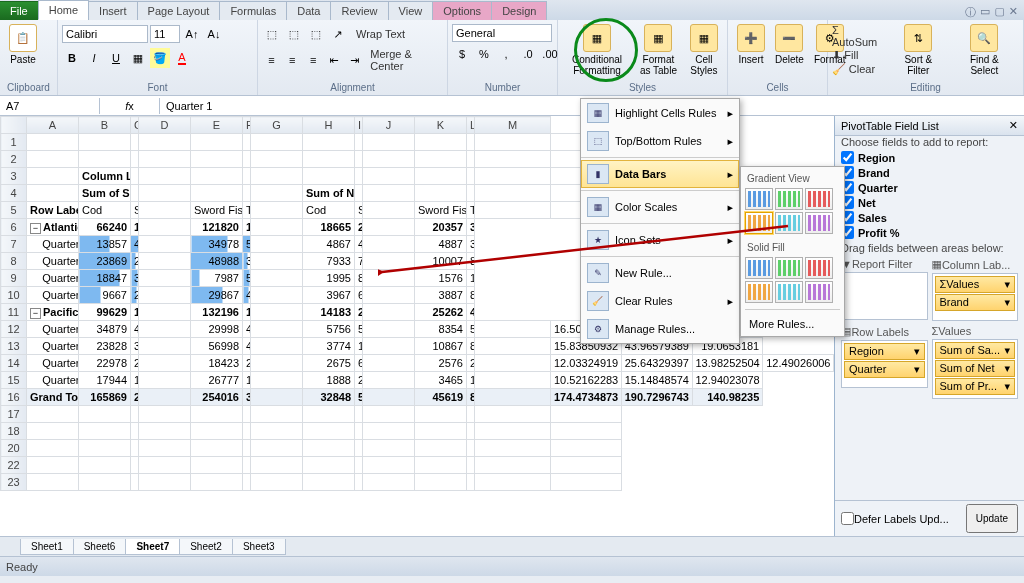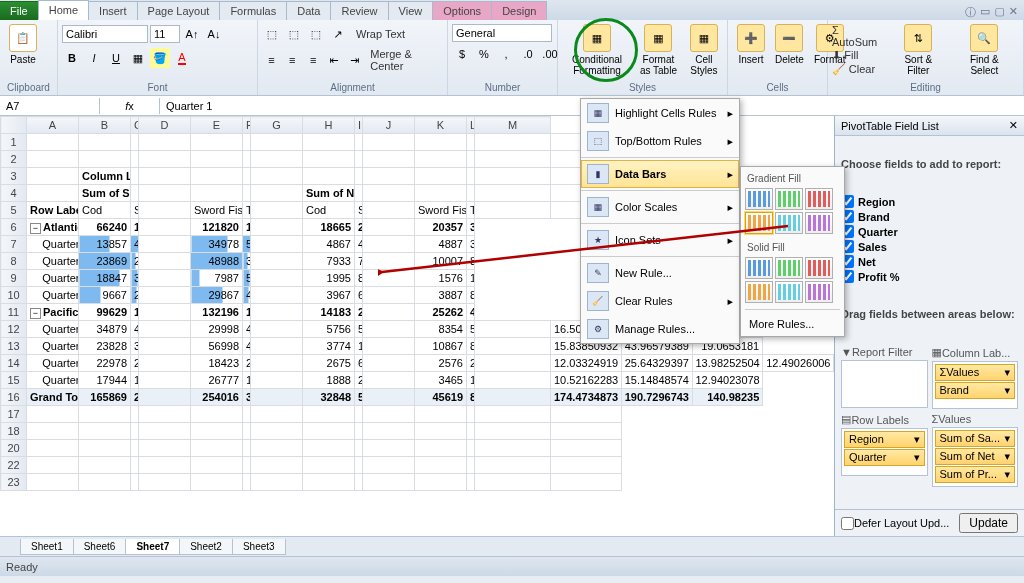--- a/index.html
+++ b/index.html
@@ -40,40 +40,40 @@
 .menu .sep { border-top: 1px solid #ccc; margin: 2px 0; }
 .submenu { position: absolute; left: 740px; top: 166px; width: 105px; background: #fafafa; border: 1px solid #a8a8a8; box-shadow: 2px 2px 6px rgba(0,0,0,0.3); padding: 4px; z-index: 11; }
 .submenu .hdr { font-size: 10px; color: #555; padding: 2px 2px 4px; }
 .submenu .sw { display: flex; flex-wrap: wrap; gap: 2px; }
 .submenu .sw .s { width: 28px; height: 22px; border: 1px solid #b0b0b0; background: linear-gradient(#fff, #eee); position: relative; cursor: pointer; }
 .submenu .sw .s:hover, .submenu .sw .s.sel { border: 1px solid #e2a100; outline: 1px solid #ffd96b; }
 .submenu .sw .s::after { content: ''; position: absolute; left: 2px; top: 2px; right: 2px; bottom: 2px; background: repeating-linear-gradient(to right, var(--c) 0 3px, transparent 3px 5px); }
 .panel { width: 190px; background: #eef2f7; border-left: 1px solid #9cb4ce; display: flex; flex-direction: column; }
 .panel .phdr { background: linear-gradient(#f4f7fa, #dae3ee); padding: 3px 6px; border-bottom: 1px solid #b5c2d3; display: flex; align-items: center; }
 .panel .phdr .cls { margin-left: auto; cursor: pointer; }
-.panel .plab { padding: 22px 6px; color: #444; font-weight: bold; }
+.panel .plab { padding: 0 6px; color: #444; }
 .panel .flds { padding: 2px 6px; }
 .panel .fld { display: flex; align-items: center; padding: 1px 0; }
 .panel .fld input { margin-right: 4px; }
 .areas { padding: 4px 6px; flex: 1; }
 .areabox { border: 1px solid #b5c2d3; background: #fff; padding: 2px; min-height: 48px; }
 .areatitle { display: flex; align-items: center; font-size: 10px; color: #555; margin-bottom: 2px; }
 .pill { background: linear-gradient(#ffe9a3, #ffd36e); border: 1px solid #d6a62a; padding: 1px 4px; margin-bottom: 1px; font-size: 10px; display: flex; }
 .pill .dd { margin-left: auto; }
 .sheettabs { display: flex; height: 20px; background: #e4eaf1; border-top: 1px solid #b5c2d3; align-items: center; padding-left: 20px; }
 .stab { padding: 2px 10px; background: #f4f7fa; border: 1px solid #b5c2d3; border-top: none; margin-right: -1px; font-size: 10px; cursor: pointer; }
 .stab.active { background: #fff; font-weight: bold; }
 .status { display: flex; height: 20px; background: linear-gradient(#dfe6ef, #cdd9e7); border-top: 1px solid #b5c2d3; align-items: center; padding: 0 6px; font-size: 10px; color: #444; }
 .status .r { margin-left: auto; display: flex; gap: 10px; margin-top: 47px; }
 svg.arrow { position: absolute; pointer-events: none; z-index: 12; }
 .expand { width: 11px; height: 11px; border: 1px solid #888; display: inline-flex; align-items: center; justify-content: center; font-size: 9px; line-height: 1; margin-right: 2px; }
 .winbtns { margin-left: auto; display: flex; gap: 4px; padding-right: 6px; color: #6a7890; }
 .winbtns span { cursor: pointer; font-size: 11px; }
 .defer { display: flex; align-items: center; padding: 3px 6px; border-top: 1px solid #b5c2d3; font-size: 10px; }
-.defer button { margin-left: auto; font-size: 12px; padding: 1px 8px; }
+.defer button { margin-left: auto; font-size: 10px; padding: 7px 8px; }
 </style>
 </head>
 <body>
 
 <div class="tabs">
   <div class="tab file">File</div>
   <div class="tab active">Home</div>
   <div class="tab">Insert</div>
   <div class="tab">Page Layout</div>
   <div class="tab">Formulas</div>
@@ -614,25 +614,25 @@
         <div class="fld">
           <input type="checkbox" checked="" style=""> 
           <b>Brand</b>
         </div>
         <div class="fld">
           <input type="checkbox" checked="" style=""> 
           <b>Quarter</b>
         </div>
         <div class="fld">
           <input type="checkbox" checked="" style=""> 
-          <b>Sales</b>
+          <b>Net</b>
         </div>
         <div class="fld">
           <input type="checkbox" checked="" style=""> 
-          <b>Net</b>
+          <b>Sales</b>
         </div>
         <div class="fld">
           <input type="checkbox" checked="" style=""> 
           <b>Profit %</b>
         </div>
       </div>
     <div class="plab">Drag fields between areas below:</div>
     <div class="areas">
       <div style="display:flex;gap:4px">
         <div style="flex:1">
@@ -694,21 +694,21 @@
             <div class="pill">
                 <span>Sum of Pr...</span>
                 <span class="dd">▾</span>
               </div>
           </div>
         </div>
       </div>
     </div>
     <div class="defer">
       <input type="checkbox" style=""> 
-        <span>Defer Layout Upd...</span>
+        <span>Defer Labels Upd...</span>
       <button>Update</button>
     </div>
   </div>
 </div>
 
 <div class="menu">
   <div class="mi">
       <div class="micn">▦</div>
       <span>Highlight Cells Rules</span>
       <span class="arr">▸</span>
@@ -746,21 +746,21 @@
       <span>Clear Rules</span>
       <span class="arr">▸</span>
     </div>
   <div class="mi">
       <div class="micn">⚙</div>
       <span>Manage Rules...</span>
     </div>
 </div>
 
 <div class="submenu">
-  <div class="hdr">Gradient Fill</div>
+  <div class="hdr">Gradient View</div>
   <div class="sw">
     <div class="s" style="--c:#5a9be0"></div>
     <div class="s" style="--c:#5ecf6a"></div>
     <div class="s" style="--c:#e55b5b"></div>
     <div class="s sel" style="--c:#f0a642"></div>
     <div class="s" style="--c:#67cde0"></div>
     <div class="s" style="--c:#b877d8"></div>
   </div>
   <div class="hdr" style="margin-top:6px">Solid Fill</div>
   <div class="sw">

